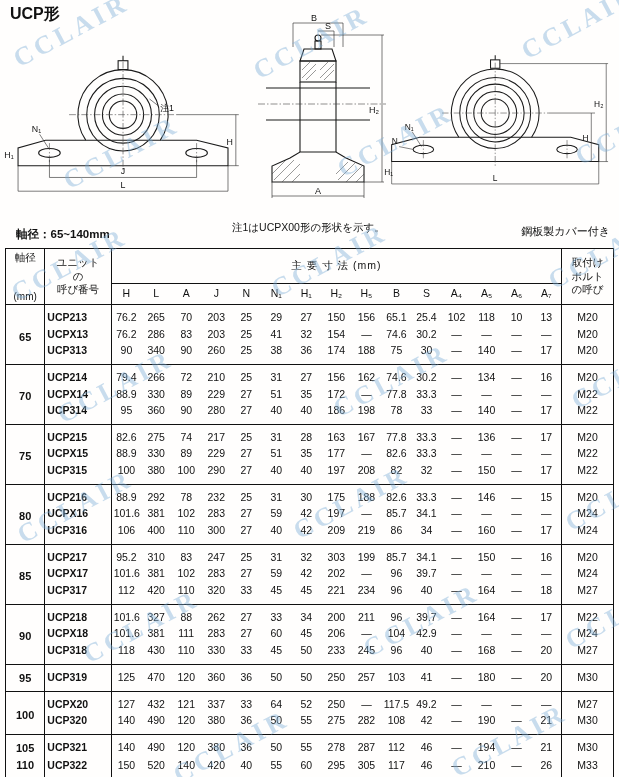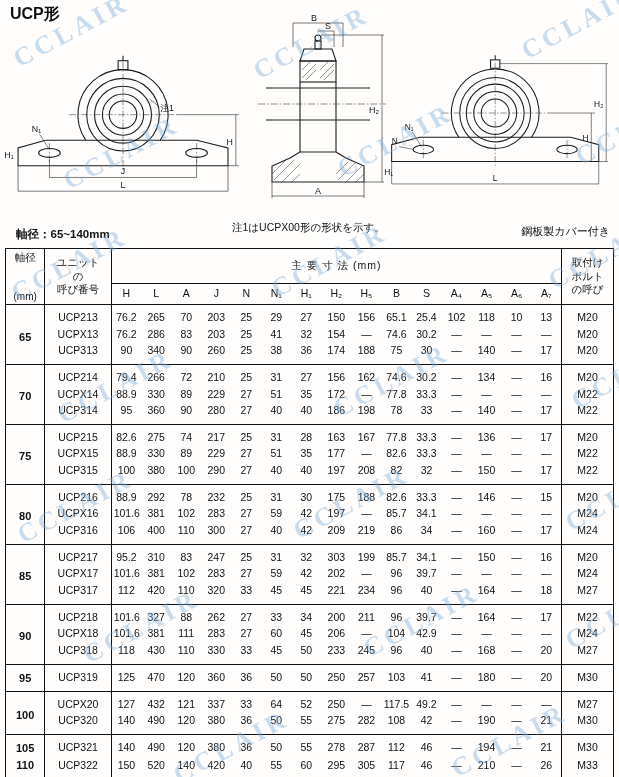--- a/index.html
+++ b/index.html
@@ -41,21 +41,21 @@
   .c-shaft { border-right:1px solid #111; }
   .c-unit  { border-right:1px solid #111; }
   .c-bolt  { border-left:1px solid #111; }
   .shaft-h-in { display:flex; flex-direction:column; justify-content:space-between;
                 align-items:center; height:52px; font-size:10.5px; }
   .shaft-h-in .mm { font-size:10px; }
   .unit-h, .bolt-h { white-space:pre-line; line-height:1.3; font-size:10px; }
   .g-first td { border-top:1px solid #111; padding-top:6px; }
   .g-last td { padding-bottom:6px; }
   td.shaft-val { font-weight:bold; font-size:11px; }
-  td.unit-no { font-weight:normal; text-align:center; }
+  td.unit-no { font-weight:bold; text-align:left; }
 </style>
 </head>
 <body>
 
 <div class="page">
 
   <div>
       <div class="wm" style="left: 8px; top: 16px;">CCLAIR</div>
       <div class="wm" style="left: 248px; top: 28px;">CCLAIR</div>
       <div class="wm" style="left: 516px; top: 8px;">CCLAIR</div>

